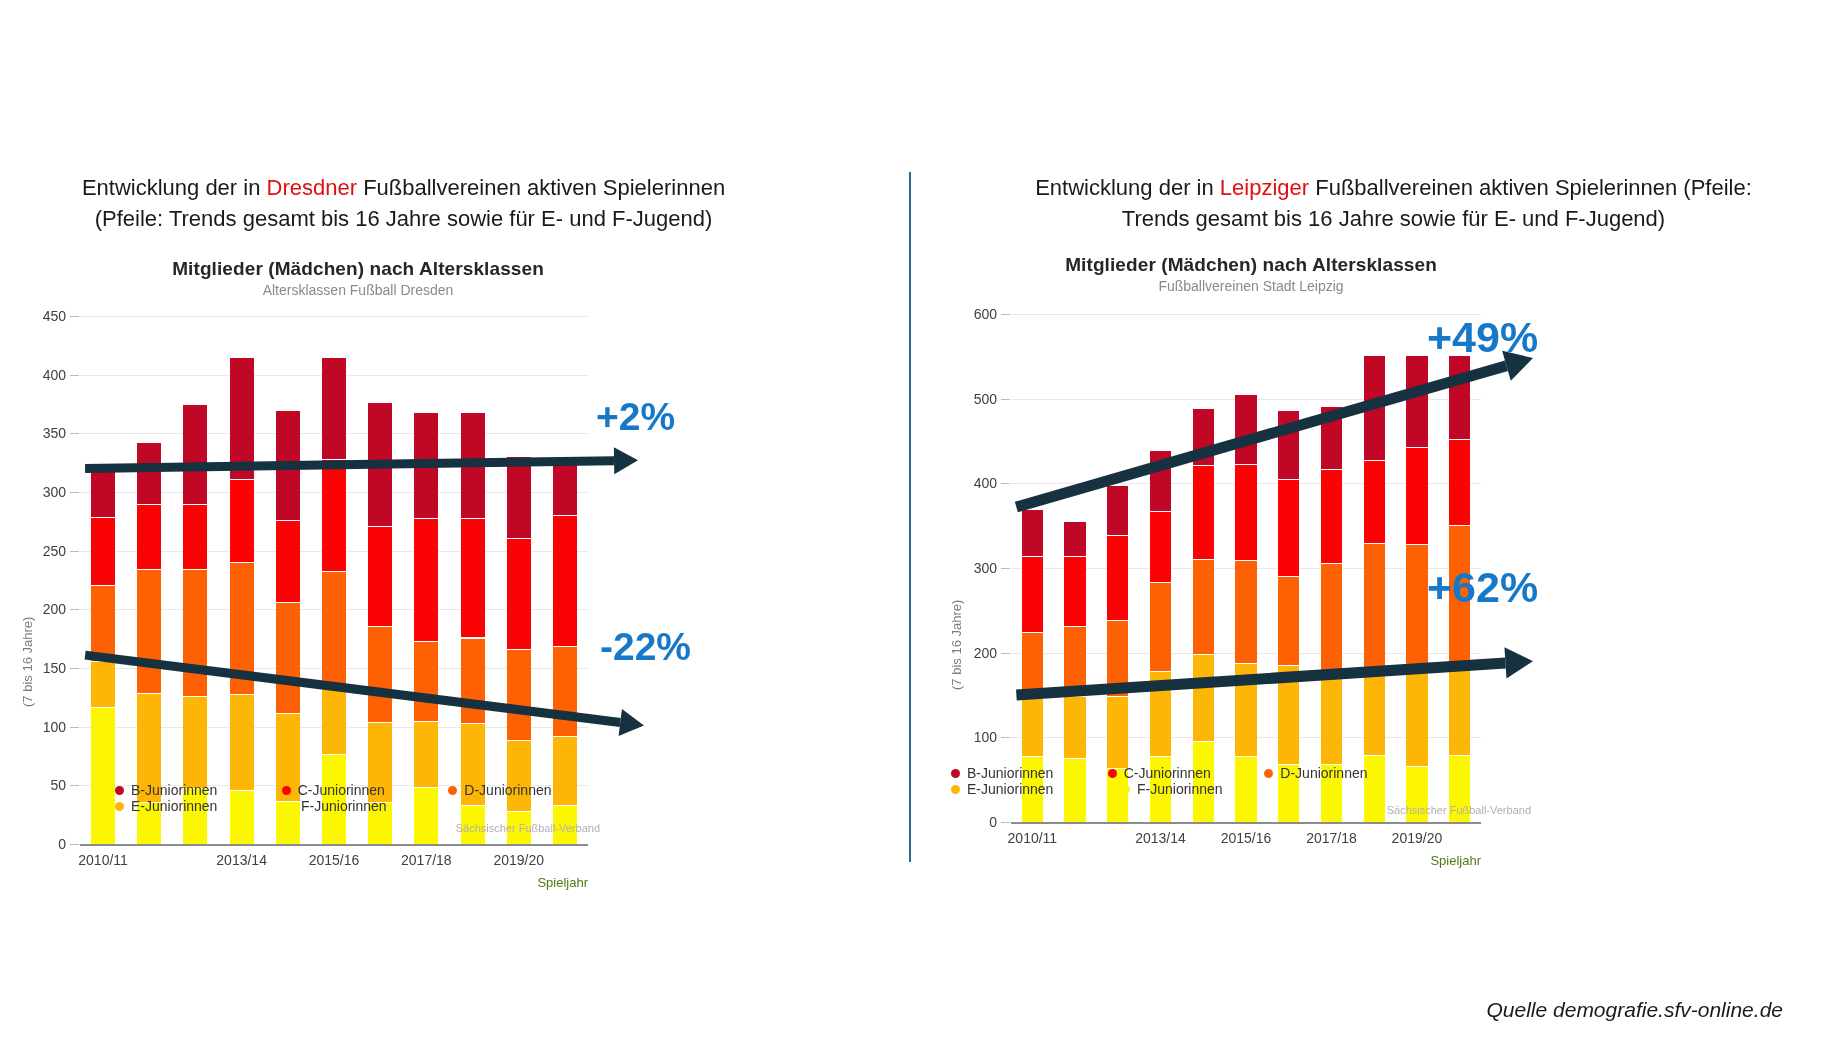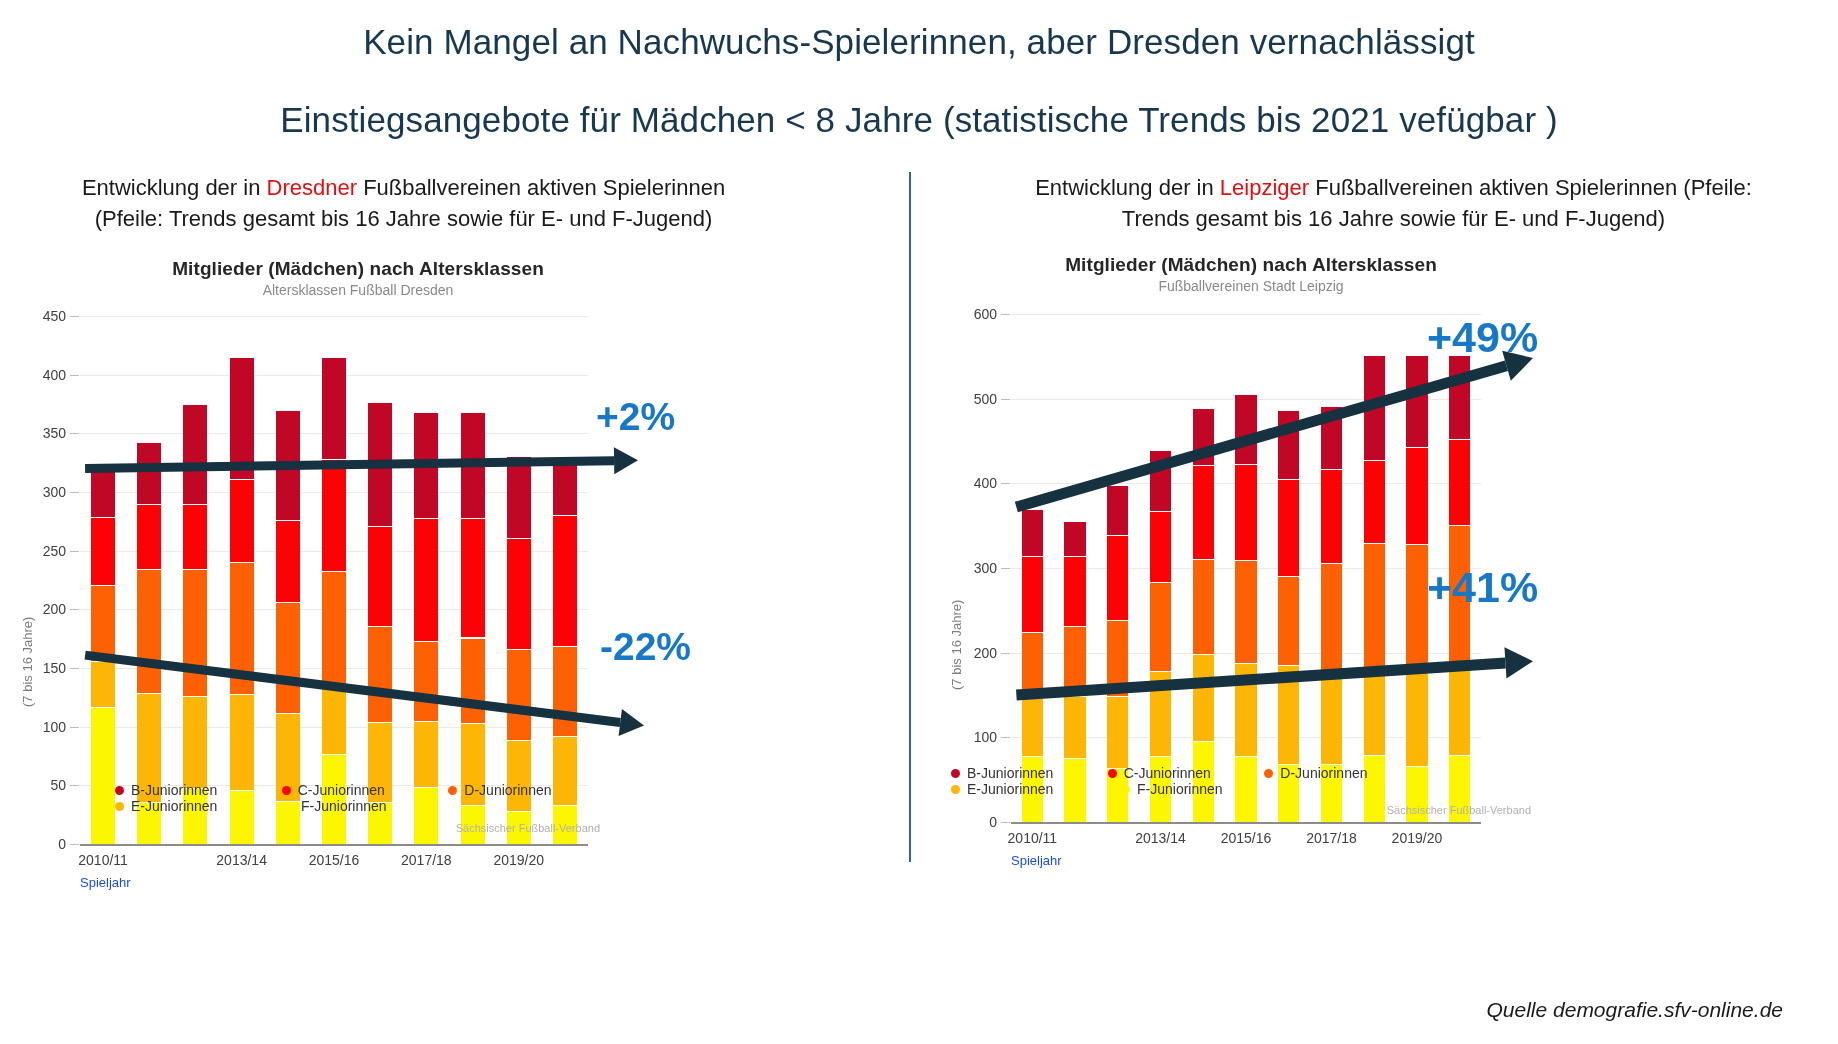--- a/index.html
+++ b/index.html
@@ -55,21 +55,21 @@
   .axis-base { position: absolute; left: 0; height: 2px; background: #8c8c8c; }
   .ytick {
     position: absolute; text-align: right; font-size: 14px; color: #404040;
     transform: translateY(-50%);
   }
   .ytick-dash { position: absolute; width: 9px; height: 1px; background: #bdbdbd; }
   .xtick {
     position: absolute; font-size: 14px; color: #404040; text-align: center;
   }
   .axis-name-x {
-    position: absolute; font-size: 13px; color: #1d4ed8; text-align: left;
+    position: absolute; font-size: 13px; color: #4d7c0f; text-align: right;
   }
   .axis-name-y {
     position: absolute; font-size: 13px; color: #7d7d7d;
     transform-origin: 0 0; transform: rotate(-90deg); white-space: nowrap;
   }
   .bar { position: absolute; bottom: 0; }
   .seg { position: absolute; left: 0; width: 100%; }
 
   
   .legend { position: absolute; font-size: 14px; color: #333; }
@@ -94,24 +94,20 @@
   .quelle {
     position: absolute; right: 55px; bottom: 22px;
     font-size: 21px; font-style: italic; color: #1a1a1a;
   }
 </style>
 </head>
 <body>
 
 <div class="page">
 
-  <div class="headline">
-    <span>Kein Mangel an Nachwuchs-Spielerinnen, aber Dresden vernachlässigt</span>
-    <span class="l2">Einstiegsangebote für Mädchen &lt; 8 Jahre (statistische Trends bis 2021 vefügbar )</span>
-  </div>
 
   <div class="divider"></div>
 
   <div class="panel panel-left">
     <div class="panel-sub">
       <span>Entwicklung der in </span><span class="city">Dresdner</span><span> Fußballvereinen aktiven Spielerinnen</span><br>
       <span>(Pfeile: Trends gesamt bis 16 Jahre sowie für E- und F-Jugend)</span>
     </div>
     <div class="chart-card" id="chart-dresden" style="left:8px; top:86px; width:700px; height:700px;">
       <div class="chart-title">Mitglieder (Mädchen) nach Altersklassen</div>
@@ -419,17 +415,17 @@
             <span>E-Juniorinnen</span>
           </div>
           <div class="legend-item" style="width: 170px;">
             <span class="legend-dot" style="background: rgb(252, 247, 0);"></span>
             <span>F-Juniorinnen</span>
           </div>
         </div>
       </div>
     <div class="source-note" style="left:320px; top:632px; width:300px;">Sächsischer Fußball-Verband</div>
     <div class="pct-label big" style="left:516px; top:141px;">+49%</div>
-    <div class="pct-label big" style="left:516px; top:391px;">+41%</div>
+    <div class="pct-label big" style="left:516px; top:391px;">+62%</div>
   </div>
 
   <div class="quelle">Quelle demografie.sfv-online.de</div>
 </div>
 
 </body></html>

